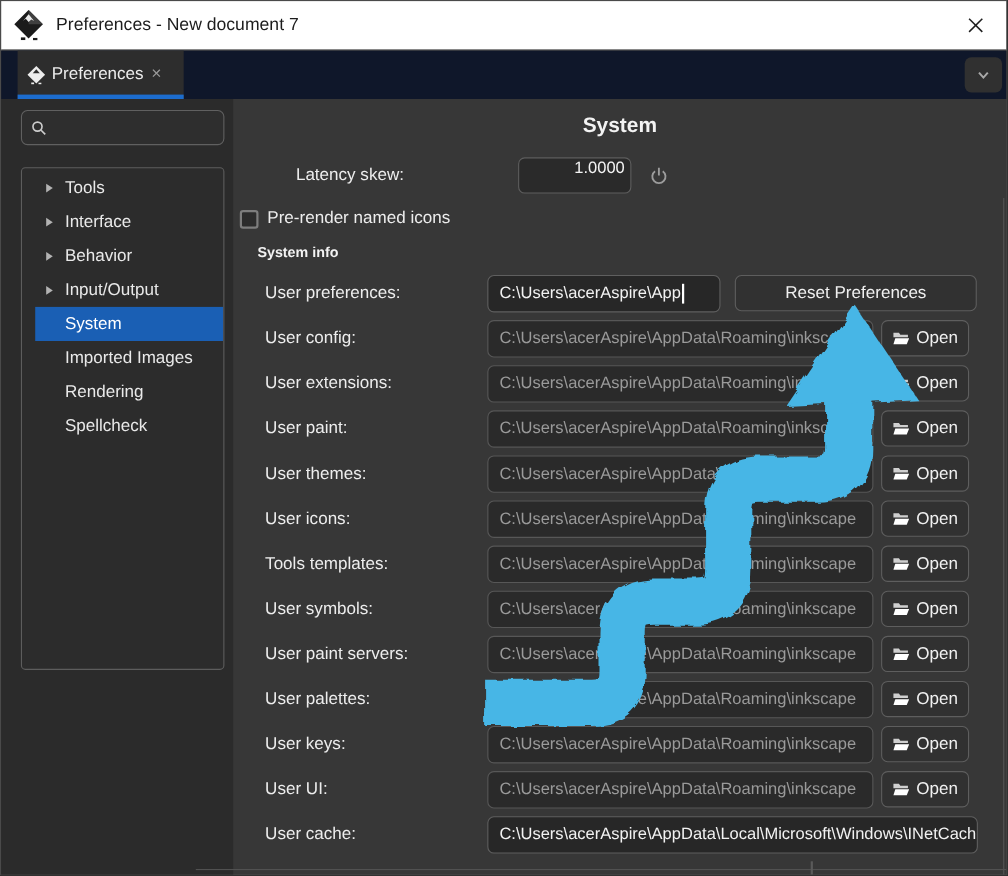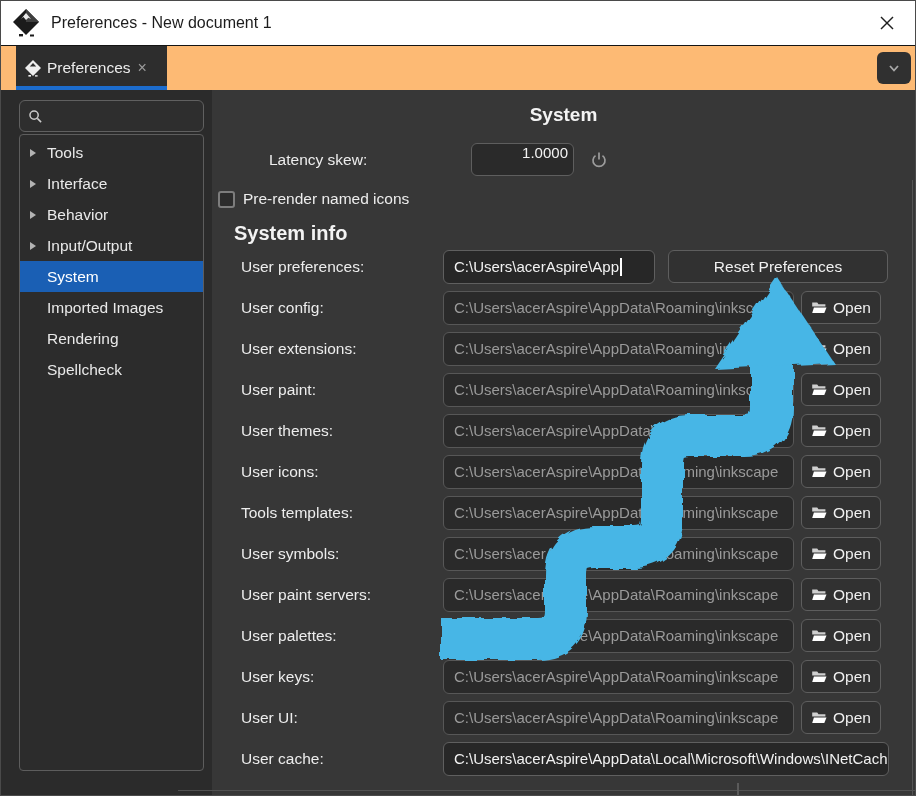--- a/index.html
+++ b/index.html
@@ -9,38 +9,38 @@
     background:#373737;font-family:"Liberation Sans",sans-serif;
     border:1px solid #4a4a4a;color:#ededed;
   }
   
   .titlebar{height:45px;background:#ffffff;border-bottom:1px solid #141414;
     display:flex;align-items:center;padding:0 10px;}
   .titlebar .wtitle{margin-left:10px;font-size:16px;color:#1c1c1c;}
   .close-btn{margin-left:auto;width:36px;height:36px;display:flex;align-items:center;
     justify-content:center;cursor:default;}
   
-  .tabbar{height:44px;background:#fdba74;position:relative;display:flex;align-items:stretch;}
+  .tabbar{height:44px;background:#0f172a;position:relative;display:flex;align-items:stretch;}
   .tab{margin-left:15px;width:151px;background:#2d2d2d;display:flex;align-items:center;
     gap:5px;padding:0 8px;position:relative;}
   .tab::after{content:"";position:absolute;left:0;right:0;bottom:0;height:4px;
     background:var(--underline,#1c6ccd);}
   .tab .tlabel{font-size:15.5px;color:#ececec;}
   .tab .tclose{color:#9a9a9a;font-size:16px;margin-left:2px;}
   .overflow-btn{position:absolute;right:4px;top:6px;width:34px;height:32px;background:#303030;
     border-radius:6px;display:flex;align-items:center;justify-content:center;}
   
   .body{display:flex;height:706px;position:relative;}
   .sidebar{width:211px;background:#2b2b2b;flex:0 0 211px;padding-left:18px;}
   .searchbox{width:185px;height:32px;margin-top:10px;border:1px solid #606060;border-radius:6px;
     background:#2e2e2e;display:flex;align-items:center;padding:0 8px;gap:6px;}
   .searchbox input{flex:1;background:transparent;border:none;outline:none;color:#eee;
     font-size:14px;font-family:"Liberation Sans",sans-serif;min-width:0;}
-  .treebox{width:185px;height:637px;margin-top:2px;border:1px solid #5d5d5d;border-radius:4px;
-    background:#2c2c2c;padding-top:2px;overflow:hidden;}
+  .treebox{width:185px;height:457px;margin-top:20px;border:1px solid #5d5d5d;border-radius:4px;
+    background:#2c2c2c;padding-top:2px;overflow:hidden;padding-left:12px;}
   .treeitem{height:31px;display:flex;align-items:center;padding-left:10px;font-size:15.5px;
     color:#e9e9e9;}
   .treeitem.selected{background:var(--sel,#1a5fb4);color:#fff;}
   .expander{width:17px;display:flex;align-items:center;justify-content:flex-start;}
   .tri{width:0;height:0;border-left:6px solid #b3b3b3;border-top:4.5px solid transparent;
     border-bottom:4.5px solid transparent;display:inline-block;}
   
   .content{flex:1;position:relative;}
   .page-title{font-size:19px;font-weight:bold;text-align:center;color:#f3f3f3;margin:14px 0 0 0;}
   .latrow{display:flex;align-items:center;height:33px;margin:17px 0 0 29px;}
@@ -49,21 +49,21 @@
     display:flex;align-items:stretch;overflow:hidden;flex-direction:column;}
   .spinval{flex:1;display:flex;align-items:center;justify-content:flex-end;padding-right:5px;
     font-size:15px;color:#f2f2f2;}
   .spinsep{width:1px;background:#4c4c4c;margin:4px 0;}
   .spinbtn{width:20px;display:flex;align-items:center;justify-content:center;font-size:16px;
     color:#f0f0f0;}
   .power{margin-left:16px;display:flex;align-items:center;}
   .cbrow{display:flex;align-items:center;gap:8px;height:18px;margin:14px 0 0 6px;}
   .checkbox{width:17px;height:17px;border:2px solid #7d7d7d;border-radius:3px;background:#2c2c2c;}
   .cblabel{font-size:15.5px;color:#ededed;}
-  .secheader{margin:14px 0 0 22px;height:21px;font-size:20px;font-weight:bold;color:#f3f3f3;}
+  .secheader{margin:14px 0 0 22px;height:21px;font-size:13px;font-weight:bold;color:#f3f3f3;}
   .rows{margin-top:7px;}
   .prow{display:flex;align-items:center;height:33px;margin:0 0 8px 29px;}
   .plabel{width:202px;font-size:15.5px;color:#ededed;}
   .pathbox{width:351px;height:33px;background:#2a2a2a;border:1px solid #575757;border-radius:6px;
     overflow:hidden;display:flex;align-items:center;padding:16px 10px;white-space:nowrap;}
   .pathbox .ptext{font-size:15px;color:#9a9a9a;white-space:pre;}
   .pathbox.editable{background:#272727;border-color:#5f5f5f;}
   .pathbox.editable .ptext{color:#f2f2f2;}
   .pathbox.narrow{width:212px;}
   .pathbox.wide{width:446px;}
@@ -88,21 +88,21 @@
 <div class="window">
 
   <div class="titlebar">
     <svg width="30" height="32" viewBox="0 0 30 32">
       <polygon points="15,2 28,15 15,28 2,15" fill="#1b1b1b"></polygon>
       <polygon points="15,2 28,15 15,15" fill="#3f3f3f"></polygon>
       <polygon points="15,6 20,12 17.4,10.8 15,13 12.4,10 10,12" fill="#e9e9e9"></polygon>
       <rect x="8" y="27" width="4" height="2.4" fill="#1b1b1b"></rect>
       <rect x="19" y="27.5" width="4" height="2" fill="#1b1b1b"></rect>
     </svg>
-    <span class="wtitle">Preferences - New document 1</span>
+    <span class="wtitle">Preferences - New document 7</span>
     <span class="close-btn">
       <svg width="16" height="16" viewBox="0 0 16 16">
         <line x1="2" y1="2" x2="14" y2="14" stroke="#1f1f1f" stroke-width="1.4"></line>
         <line x1="14" y1="2" x2="2" y2="14" stroke="#1f1f1f" stroke-width="1.4"></line>
       </svg>
     </span>
   </div>
 
   <div class="tabbar">
     <div class="tab">

